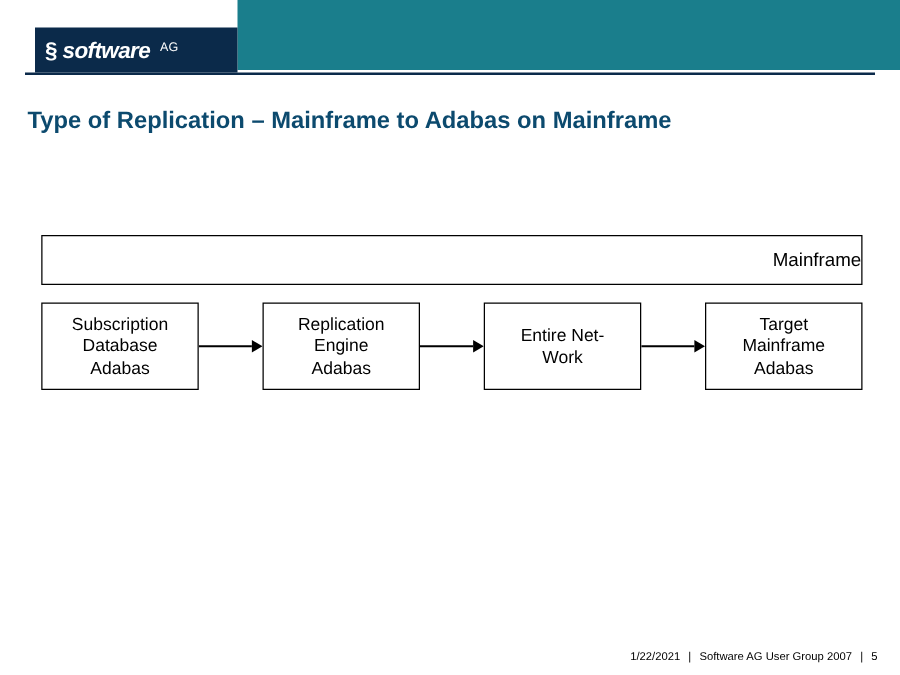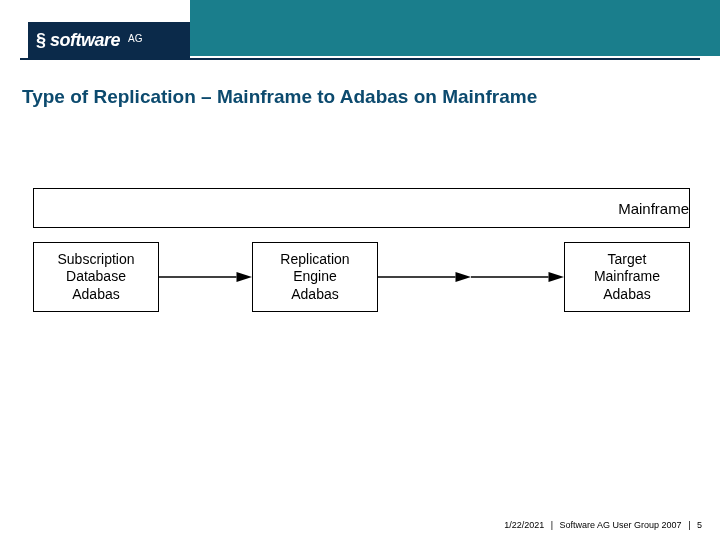--- a/index.html
+++ b/index.html
@@ -157,20 +157,22 @@
     </div>
     <div class="node">Replication
 Engine
 Adabas</div>
     <div class="arrow">
       <svg viewBox="0 0 60 14" preserveAspectRatio="none">
         <line x1="0" y1="7" x2="50" y2="7" stroke="#000" stroke-width="1.5"></line>
         <polygon points="50,2 60,7 50,12" fill="#000"></polygon>
       </svg>
     </div>
+    <div class="node">Entire Net-
+Work</div>
     <div class="arrow">
       <svg viewBox="0 0 60 14" preserveAspectRatio="none">
         <line x1="0" y1="7" x2="50" y2="7" stroke="#000" stroke-width="1.5"></line>
         <polygon points="50,2 60,7 50,12" fill="#000"></polygon>
       </svg>
     </div>
     <div class="node">Target
 Mainframe
 Adabas</div>
   </div>

